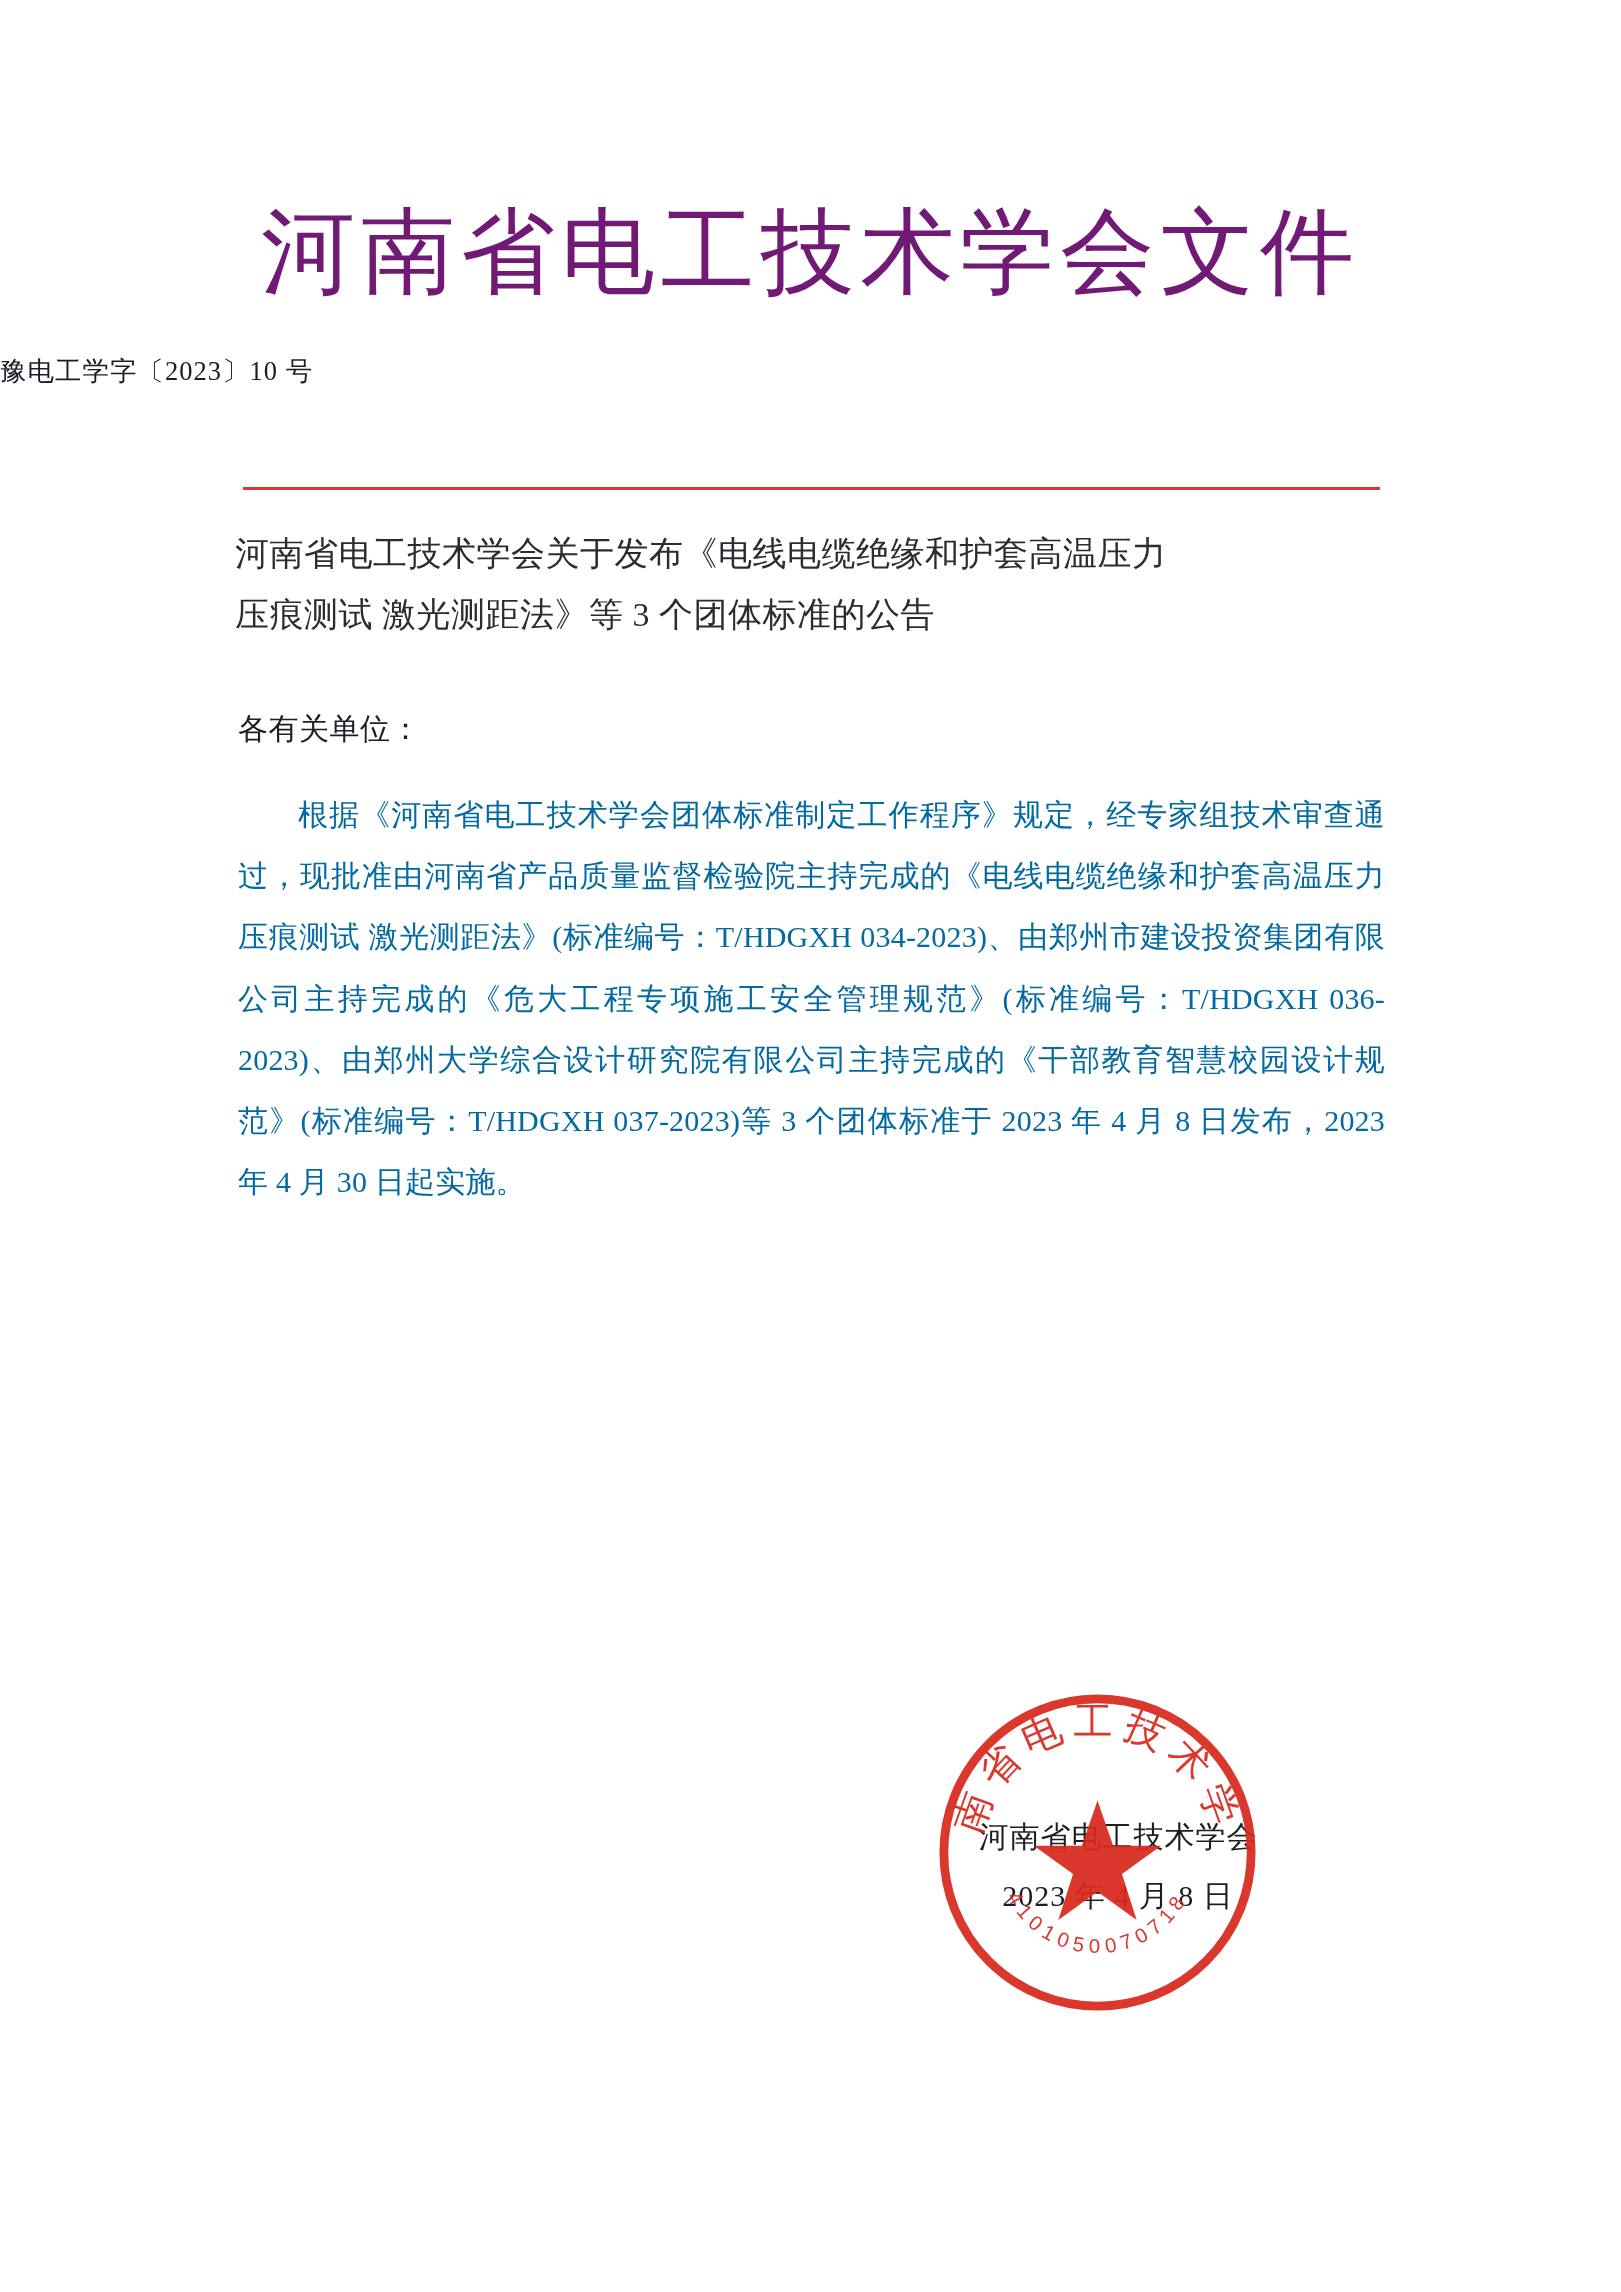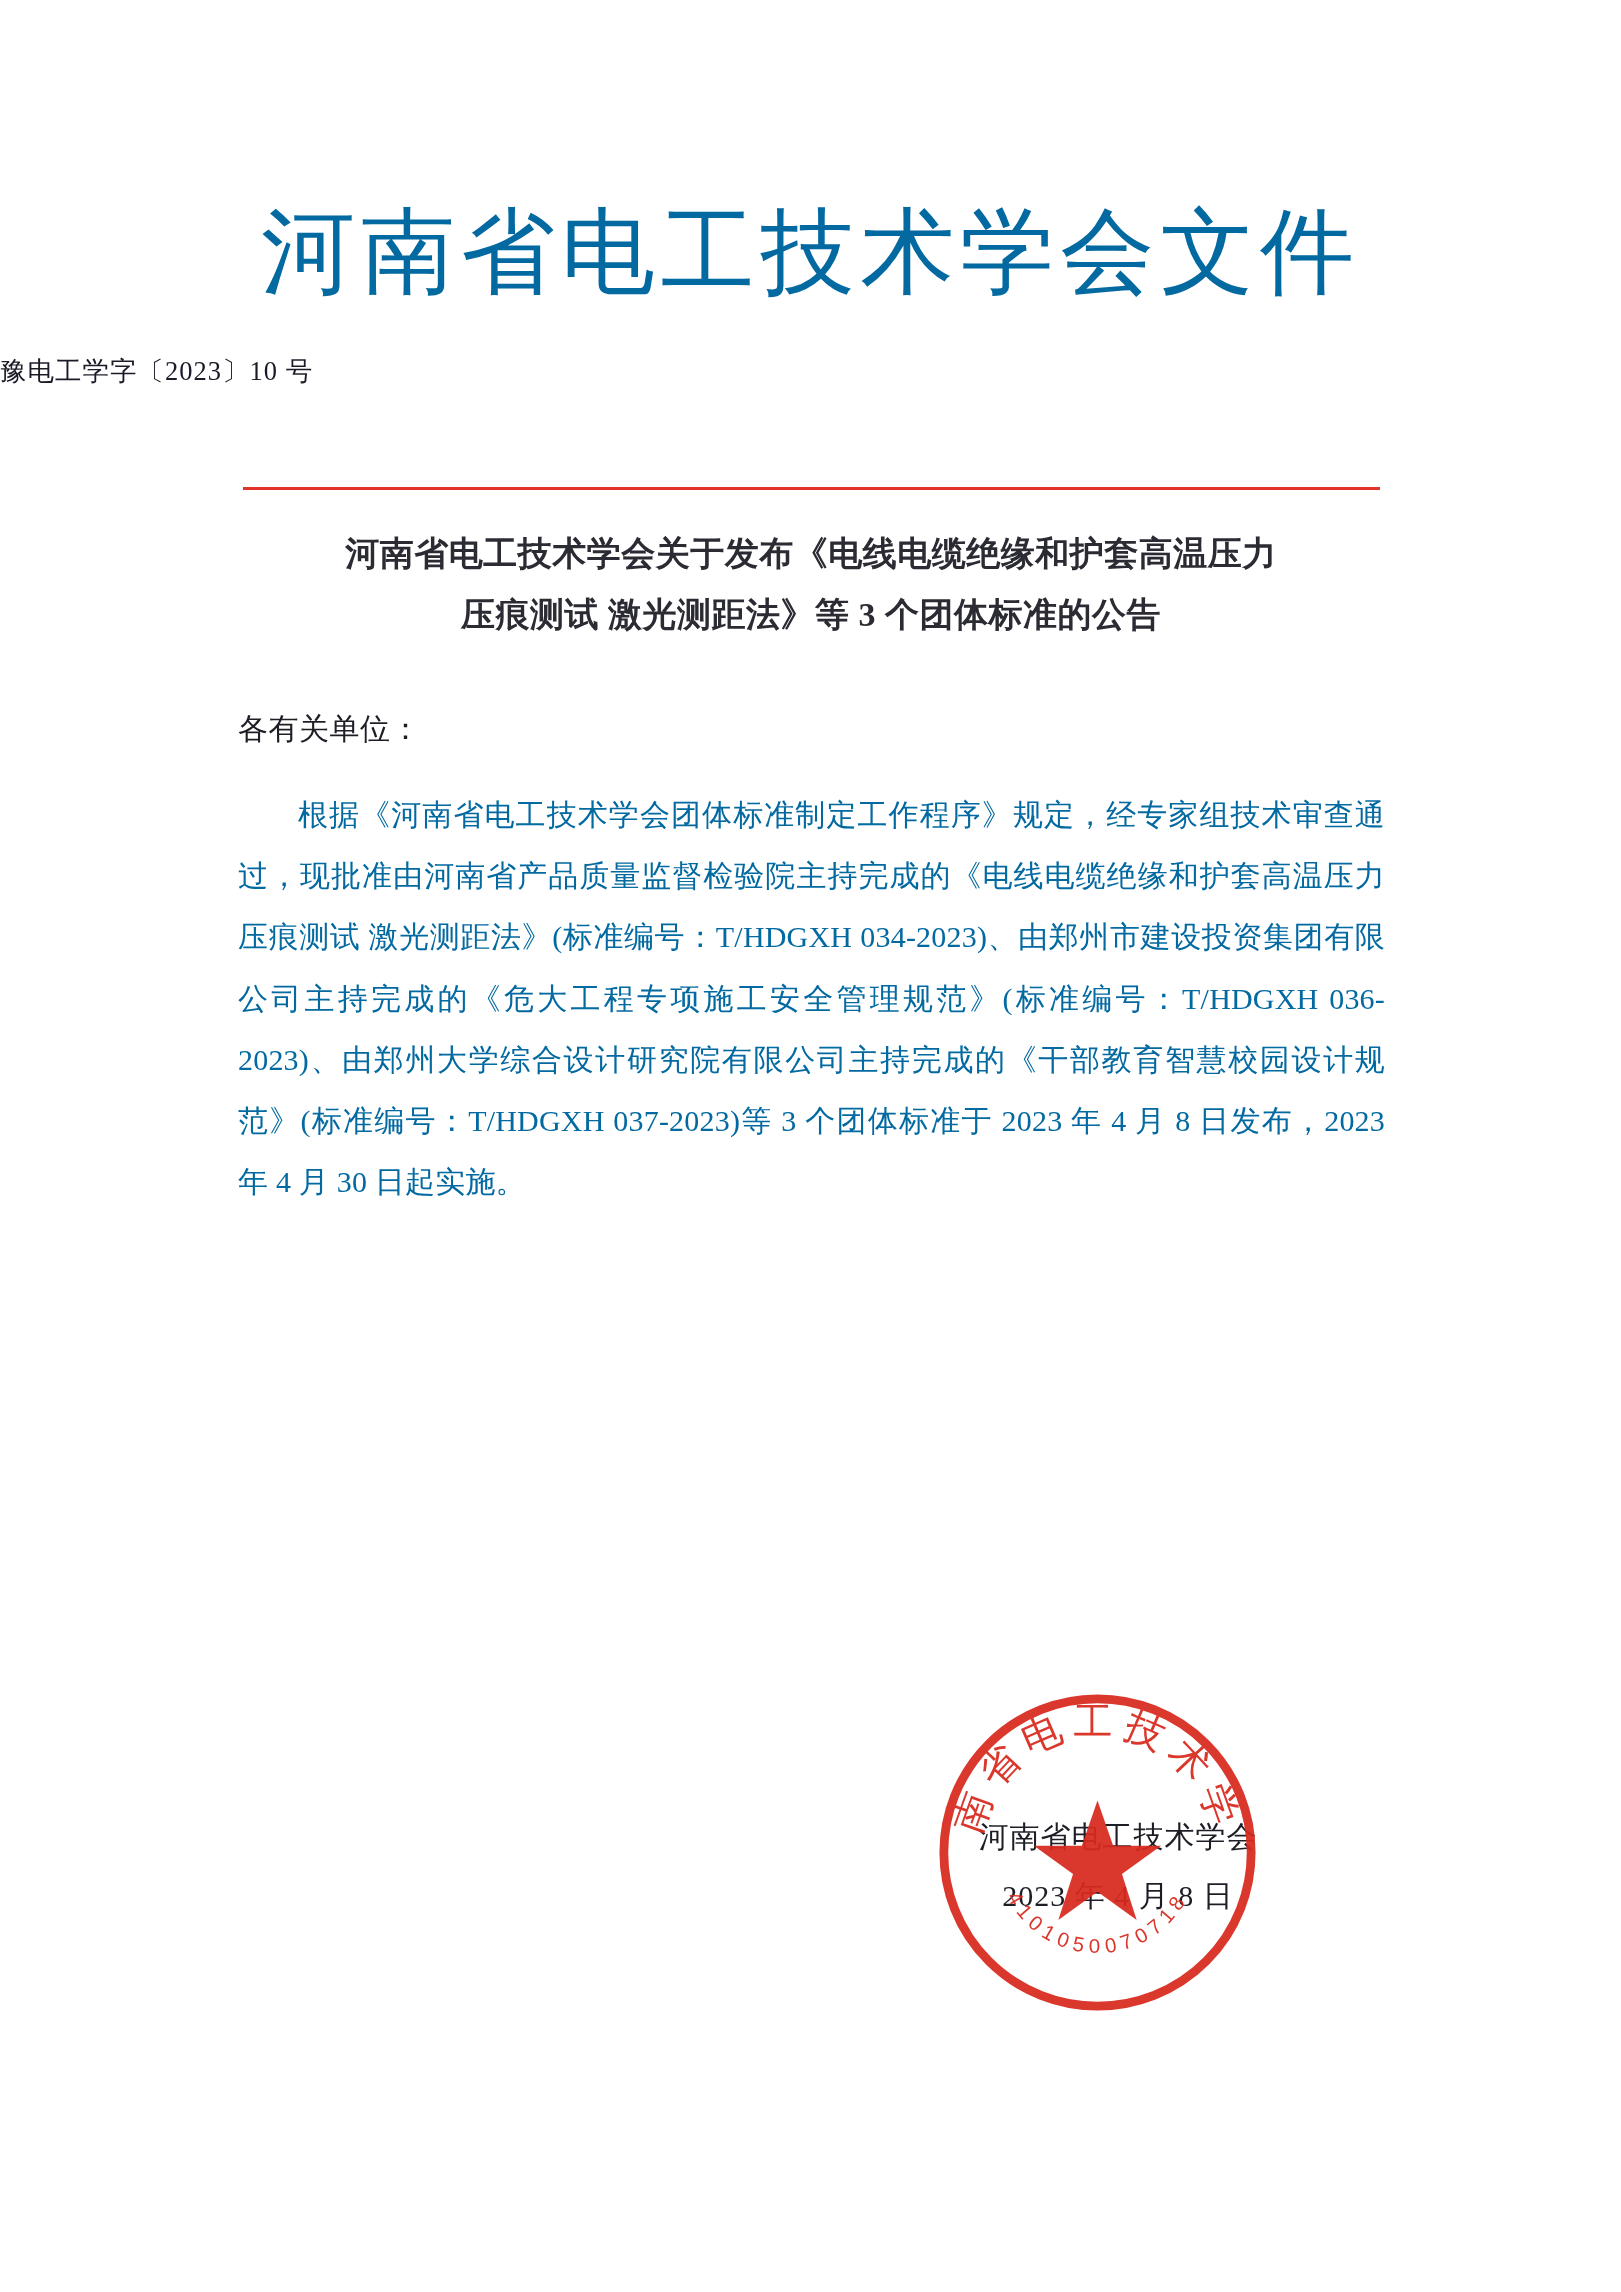--- a/index.html
+++ b/index.html
@@ -25,21 +25,21 @@
     left: 0;
     top: 201px;
     width: 1621px;
     text-align: center;
   }
   .masthead-title {
     font-family: "Liberation Serif", "DejaVu Serif", serif;
     font-size: 94px;
     line-height: 1.1;
     letter-spacing: 5.9px;
-    color: #0369a1;
+    color: #701a75;
     font-weight: 400;
     white-space: nowrap;
   }
 
   .docnumber {
     position: absolute;
     left: 0;
     top: 353px;
     width: 1621px;
     text-align: left;
@@ -56,23 +56,22 @@
     height: 2.9px;
     background: #e3342a;
   }
 
   
   .heading {
     position: absolute;
     left: 235px;
     top: 524px;
     width: 1152px;
-    text-align: center;
     font-size: 34px;
-    font-weight: bold;
+    font-weight: normal;
     line-height: 1.78;
     letter-spacing: 0.5px;
     color: #2b2b33;
   }
   .heading .line2 { display: block; }
 
   
   .salutation {
     position: absolute;
     left: 238px;

